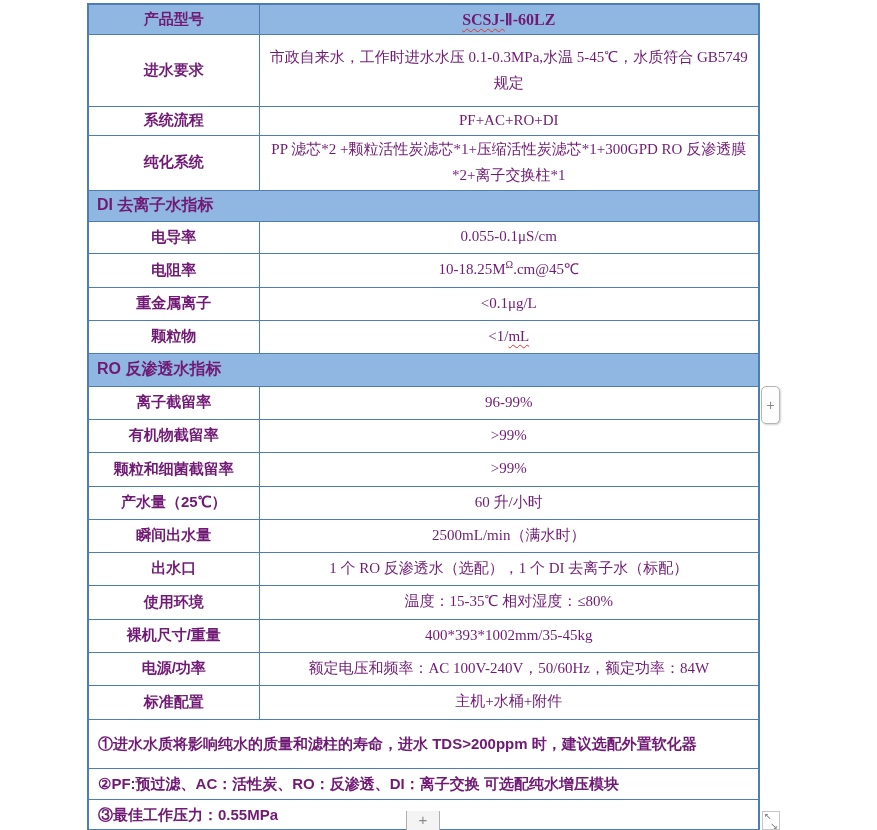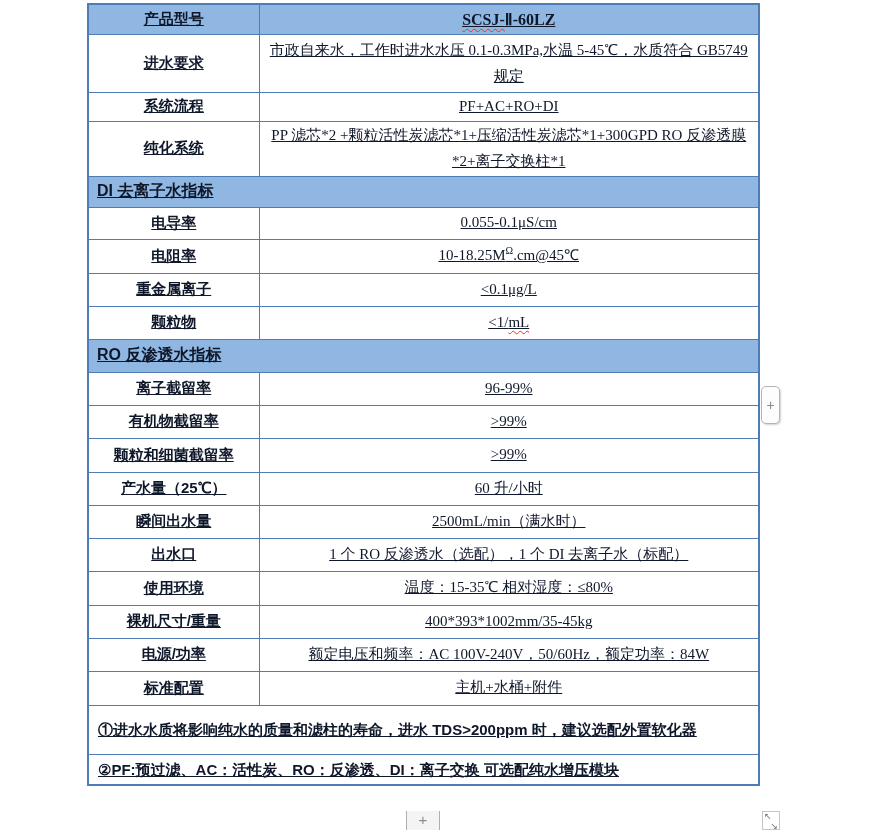--- a/index.html
+++ b/index.html
@@ -1,21 +1,21 @@
 <!DOCTYPE html>
 <html><head>
 <meta charset="utf-8">
 <style>
   * { margin:0; padding:0; box-sizing:border-box; }
   body { background:#ffffff; }
   .page { position:relative; width:877px; height:830px; background:#ffffff; overflow:hidden; }
 
   .table-wrap { position:absolute; left:87px; top:3px; }
   table.spec { border-collapse:collapse; table-layout:fixed; width:673px; border:2px solid #4E7DB5; background:#fff; }
-  table.spec td { border:1.5px solid #4E7DB5; color:#0f172a; overflow:hidden;text-decoration:underline; }
+  table.spec td { border:1.5px solid #4E7DB5; color:#701a75; overflow:hidden; }
 
   .label-cell { width:171px; text-align:center; vertical-align:middle; font-weight:bold;
                 font-family:"Liberation Sans", sans-serif; font-size:15px; padding:1px 4px; }
   .value-cell { text-align:center; vertical-align:middle;
                 font-family:"Liberation Serif", serif; font-size:15px; line-height:1.7; padding:1px 10px; }
   .hdr { background:#8FB7E2; }
   .value-cell.hdr { font-weight:bold; font-size:16px; }
 
   .section-cell { background:#8FB7E2; font-weight:bold; font-family:"Liberation Sans", sans-serif;
                   font-size:16px; text-align:left; vertical-align:middle; padding:2px 8px; }
@@ -47,21 +47,21 @@
 
 <div class="page">
 
   <div class="table-wrap">
     <table class="spec">
       <tbody>
           <tr style="height: 25px;">
             <td class="label-cell hdr">产品型号</td>
             <td class="value-cell hdr"><span class="squiggle">SCSJ-</span><span>Ⅱ-60LZ</span></td>
           </tr>
-          <tr style="height: 58px; padding-left: 48px;">
+          <tr style="height: 72px; padding-left: 48px;">
             <td class="label-cell">进水要求</td>
             <td class="value-cell"><span>市政自来水，工作时进水水压 0.1-0.3MPa,水温 5-45℃，水质符合 GB5749 规定</span></td>
           </tr>
           <tr style="height: 27px;">
             <td class="label-cell">系统流程</td>
             <td class="value-cell"><span>PF+AC+RO+DI</span></td>
           </tr>
           <tr style="height: 55px;">
             <td class="label-cell">纯化系统</td>
             <td class="value-cell"><span>PP 滤芯*2 +颗粒活性炭滤芯*1+压缩活性炭滤芯*1+300GPD RO 反渗透膜*2+离子交换柱*1</span></td>
@@ -127,20 +127,23 @@
           <tr style="height: 34px; padding-left: 40px;">
             <td class="label-cell">标准配置</td>
             <td class="value-cell"><span>主机+水桶+附件</span></td>
           </tr>
           <tr style="height: 49px;">
             <td colspan="2" class="note-cell">①进水水质将影响纯水的质量和滤柱的寿命，进水 TDS&gt;200ppm 时，建议选配外置软化器</td>
           </tr>
           <tr style="height: 31px;">
             <td colspan="2" class="note-cell">②PF:预过滤、AC：活性炭、RO：反渗透、DI：离子交换 可选配纯水增压模块</td>
           </tr>
+          <tr style="height: 31px;">
+            <td colspan="2" class="note-cell">③最佳工作压力：0.55MPa</td>
+          </tr>
         </tbody>
     </table>
   </div>
 
   <div class="add-col-btn">
     <span>+</span>
   </div>
 
   <div class="add-row-btn">
     <span>+</span>

